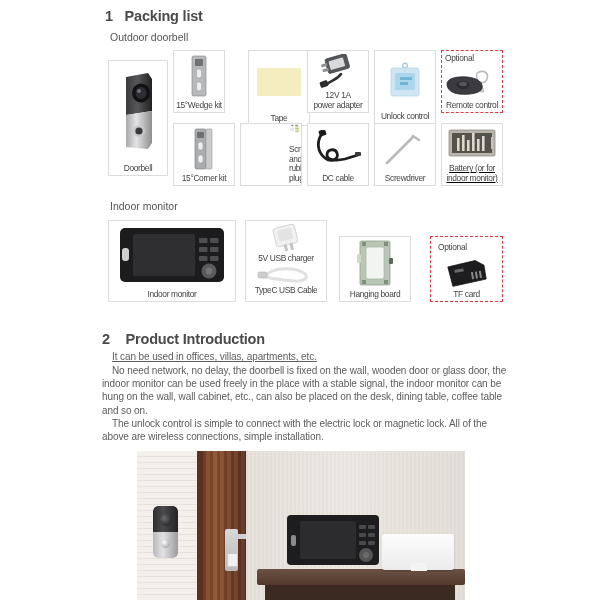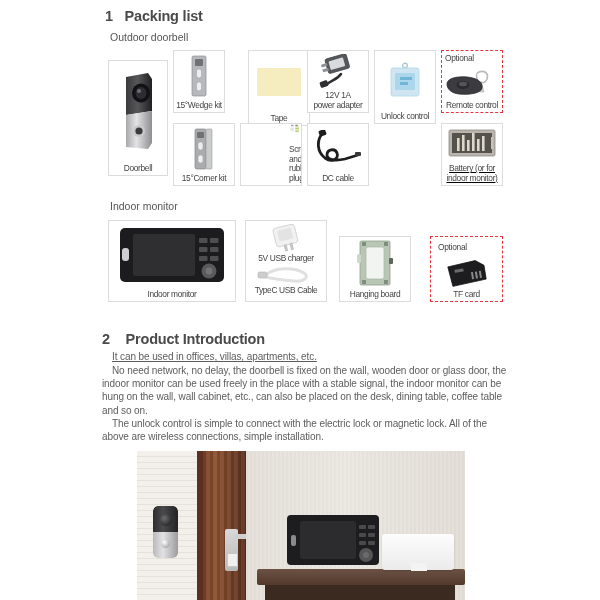--- a/index.html
+++ b/index.html
@@ -256,20 +256,28 @@
     <div class="art">
       <svg width="50" height="38" viewBox="0 0 50 38">
         <path d="M10 3 C3 10, 4 22, 12 28 C19 33, 26 29, 24 23 C22 18, 14 19, 14 25 C14 30, 22 31, 32 29 L45 25" fill="none" stroke="#1d1d1f" stroke-width="2.8" stroke-linecap="round"></path>
         <rect x="6" y="0" width="7" height="6" rx="1.5" fill="#1d1d1f" transform="rotate(-20 9 3)"></rect>
         <rect x="42" y="22" width="6" height="4" rx="1" fill="#3a3a3c"></rect>
       </svg>
     </div>
     <div class="cap">DC cable</div>
   </div>
 
+  <div class="cell" style="left:374px; top:123px; width:62px; height:63px;">
+    <div class="art">
+      <svg width="48" height="38" viewBox="0 0 48 38">
+        <path d="M6 33 L30 9 L32 6 L38 10" fill="none" stroke="#b9babc" stroke-width="2.6" stroke-linecap="round" stroke-linejoin="round"></path>
+      </svg>
+    </div>
+    <div class="cap">Screwdriver</div>
+  </div>
 
   <div class="cell" style="left:441px; top:123px; width:62px; height:63px;text-decoration:underline;">
     <div class="art" style="align-items:flex-start;padding-top:5px;">
       <svg width="48" height="30" viewBox="0 0 48 30">
         <rect x="1" y="1" width="46" height="26" rx="1.5" fill="#b9b5ae" stroke="#8e8a84" stroke-width="0.8"></rect>
         <rect x="4" y="4" width="40" height="20" fill="#55524c"></rect>
         <g fill="#ddd7cc">
           <rect x="9" y="9" width="2.6" height="13"></rect>
           <rect x="14" y="6" width="2.6" height="16"></rect>
           <rect x="19" y="11" width="2.6" height="11"></rect>

